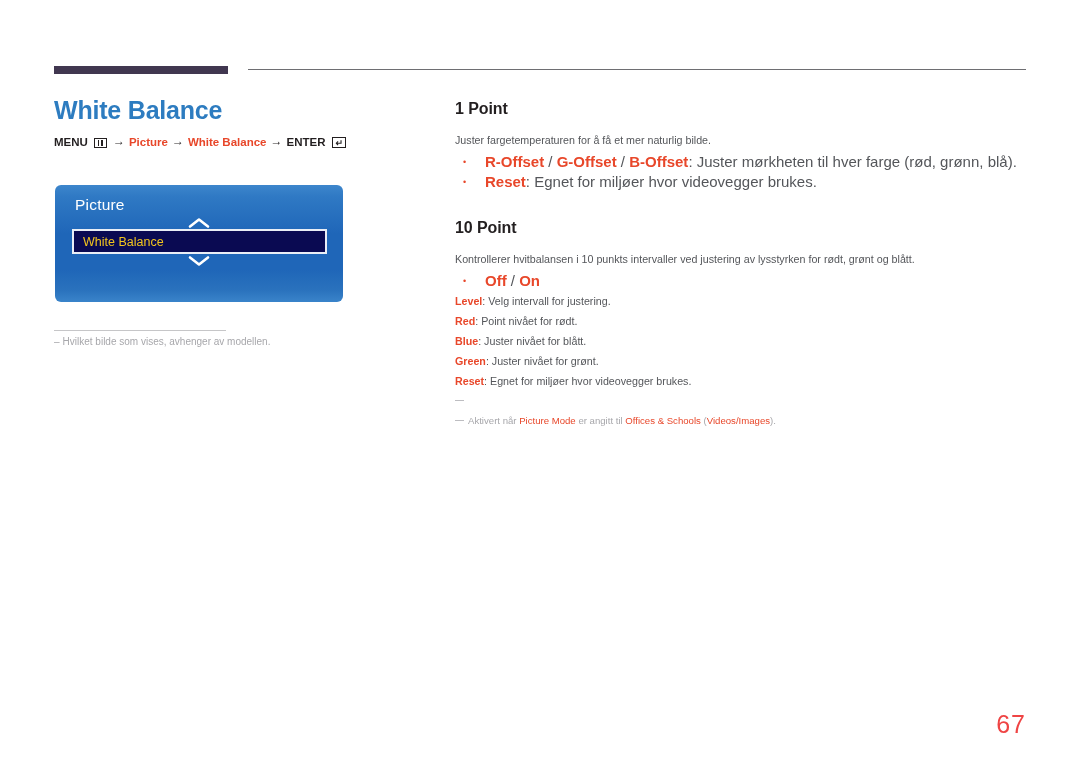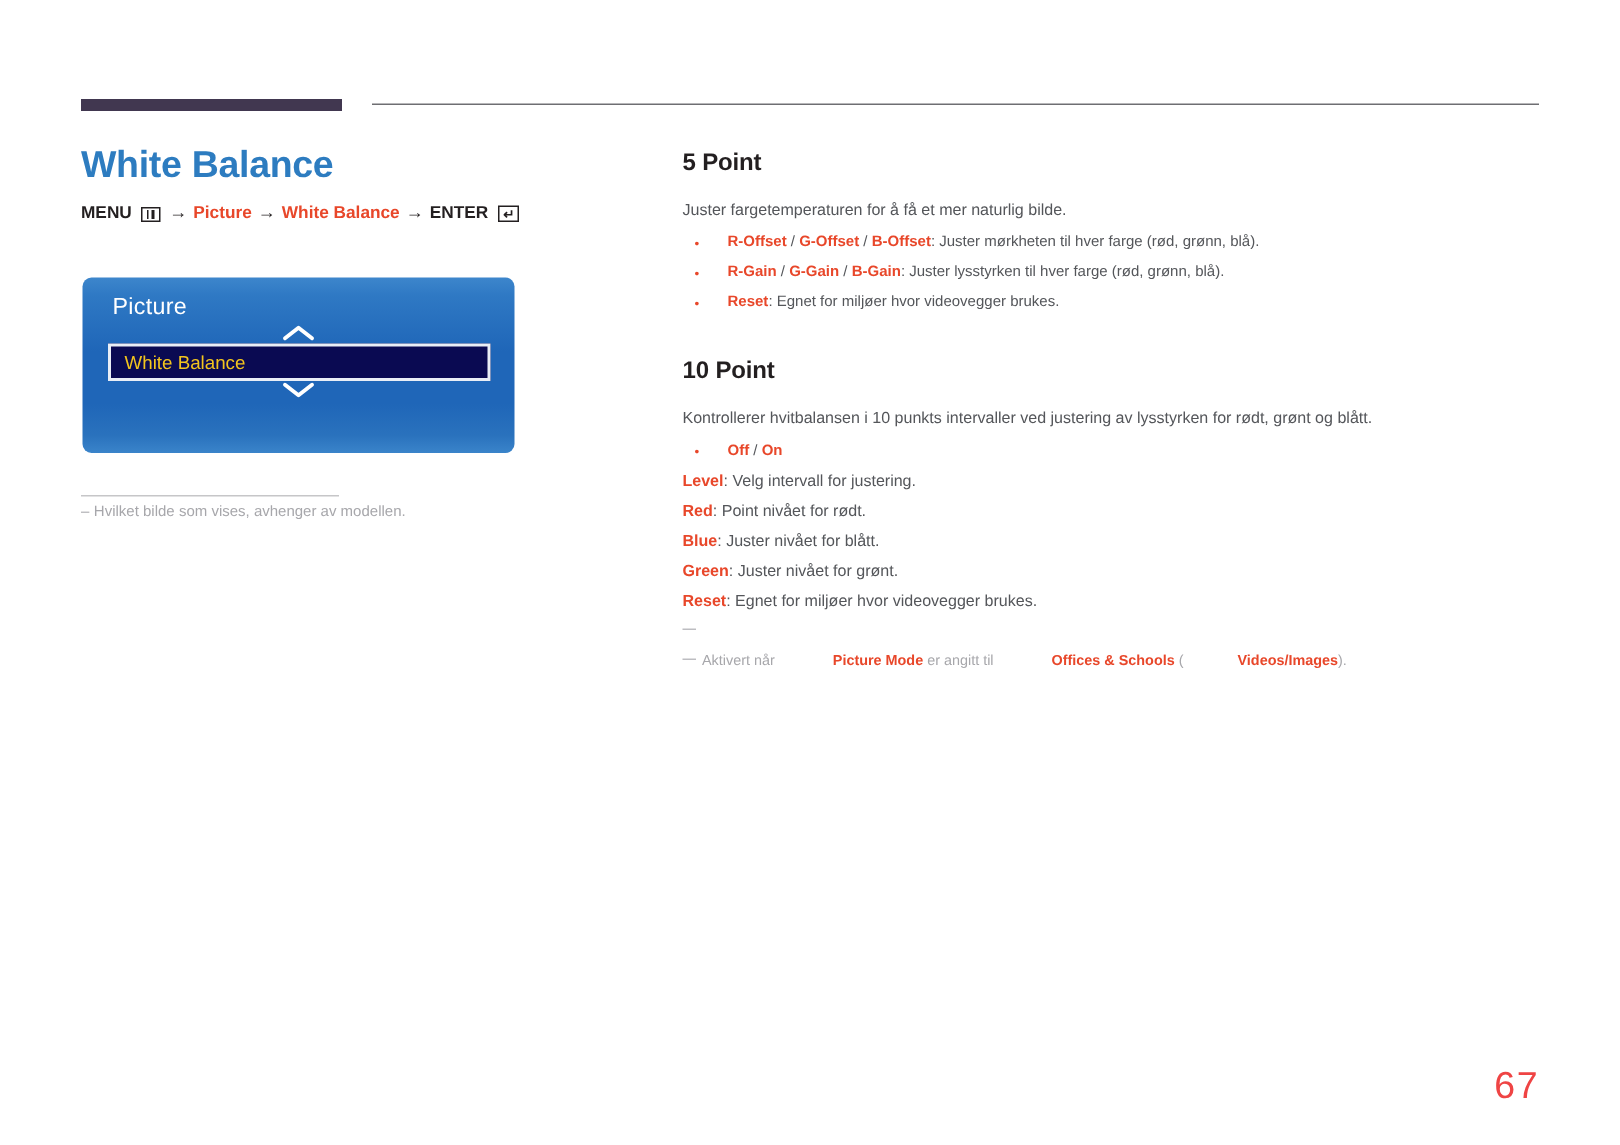--- a/index.html
+++ b/index.html
@@ -199,21 +199,21 @@
   .sec-title.second { margin-top: 27px; }
 
   .body-txt {
     font-size: 10.7px;
     color: #54565a;
     line-height: 20px;
     margin: 0;
   }
   .bullets { margin: 2px 0 0 0; padding: 0; list-style: none; }
   .bullets li {
-    font-size: 10px;
+    font-size: 15px;
     color: #54565a;
     line-height: 20px;
     padding-left: 30px;
     position: relative;
     white-space: nowrap;
   }
   .bullets li::before {
     content: "\2022";
     position: absolute;
     left: 8px;
@@ -238,21 +238,21 @@
     white-space: nowrap;
     padding-left: 0;
   }
   .note .ndash {
     display: inline-block;
     width: 9px;
     border-top: 1.6px solid #bdbdc1;
     vertical-align: 3px;
     margin-right: 4px;
   }
-  .note .k { color: #e8472a; font-weight: bold; margin-left: 36px; }
+  .note .k { color: #e8472a; font-weight: normal; }
 
   
   .page-num {
     position: absolute;
     right: 54px;
     bottom: 24px;
     font-size: 25px;
     color: #ef4444;
     letter-spacing: 1px;
   }
@@ -301,31 +301,28 @@
   </div>
 </div>
 
 <div class="left-foot-rule"></div>
 <div class="left-foot">
   <span class="dash">–</span><span>Hvilket bilde som vises, avhenger av modellen.</span>
 </div>
 
 <div class="right-col">
 
-  <h2 class="sec-title">5 Point</h2>
+  <h2 class="sec-title">1 Point</h2>
   <p class="body-txt">Juster fargetemperaturen for å få et mer naturlig bilde.</p>
 
   <ul class="bullets">
     <li>
       <span class="k">R-Offset</span><span class="sep"> / </span><span class="k">G-Offset</span><span class="sep"> / </span><span class="k">B-Offset</span><span>: Juster mørkheten til hver farge (rød, grønn, blå).</span>
     </li>
     <li>
-      <span class="k">R-Gain</span><span class="sep"> / </span><span class="k">G-Gain</span><span class="sep"> / </span><span class="k">B-Gain</span><span>: Juster lysstyrken til hver farge (rød, grønn, blå).</span>
-    </li>
-    <li>
       <span class="k">Reset</span><span>: Egnet for miljøer hvor videovegger brukes.</span>
     </li>
   </ul>
 
   <h2 class="sec-title second">10 Point</h2>
   <p class="body-txt">Kontrollerer hvitbalansen i 10 punkts intervaller ved justering av lysstyrken for rødt, grønt og blått.</p>
 
   <ul class="bullets">
     <li>
       <span class="k">Off</span><span class="sep"> / </span><span class="k">On</span>

